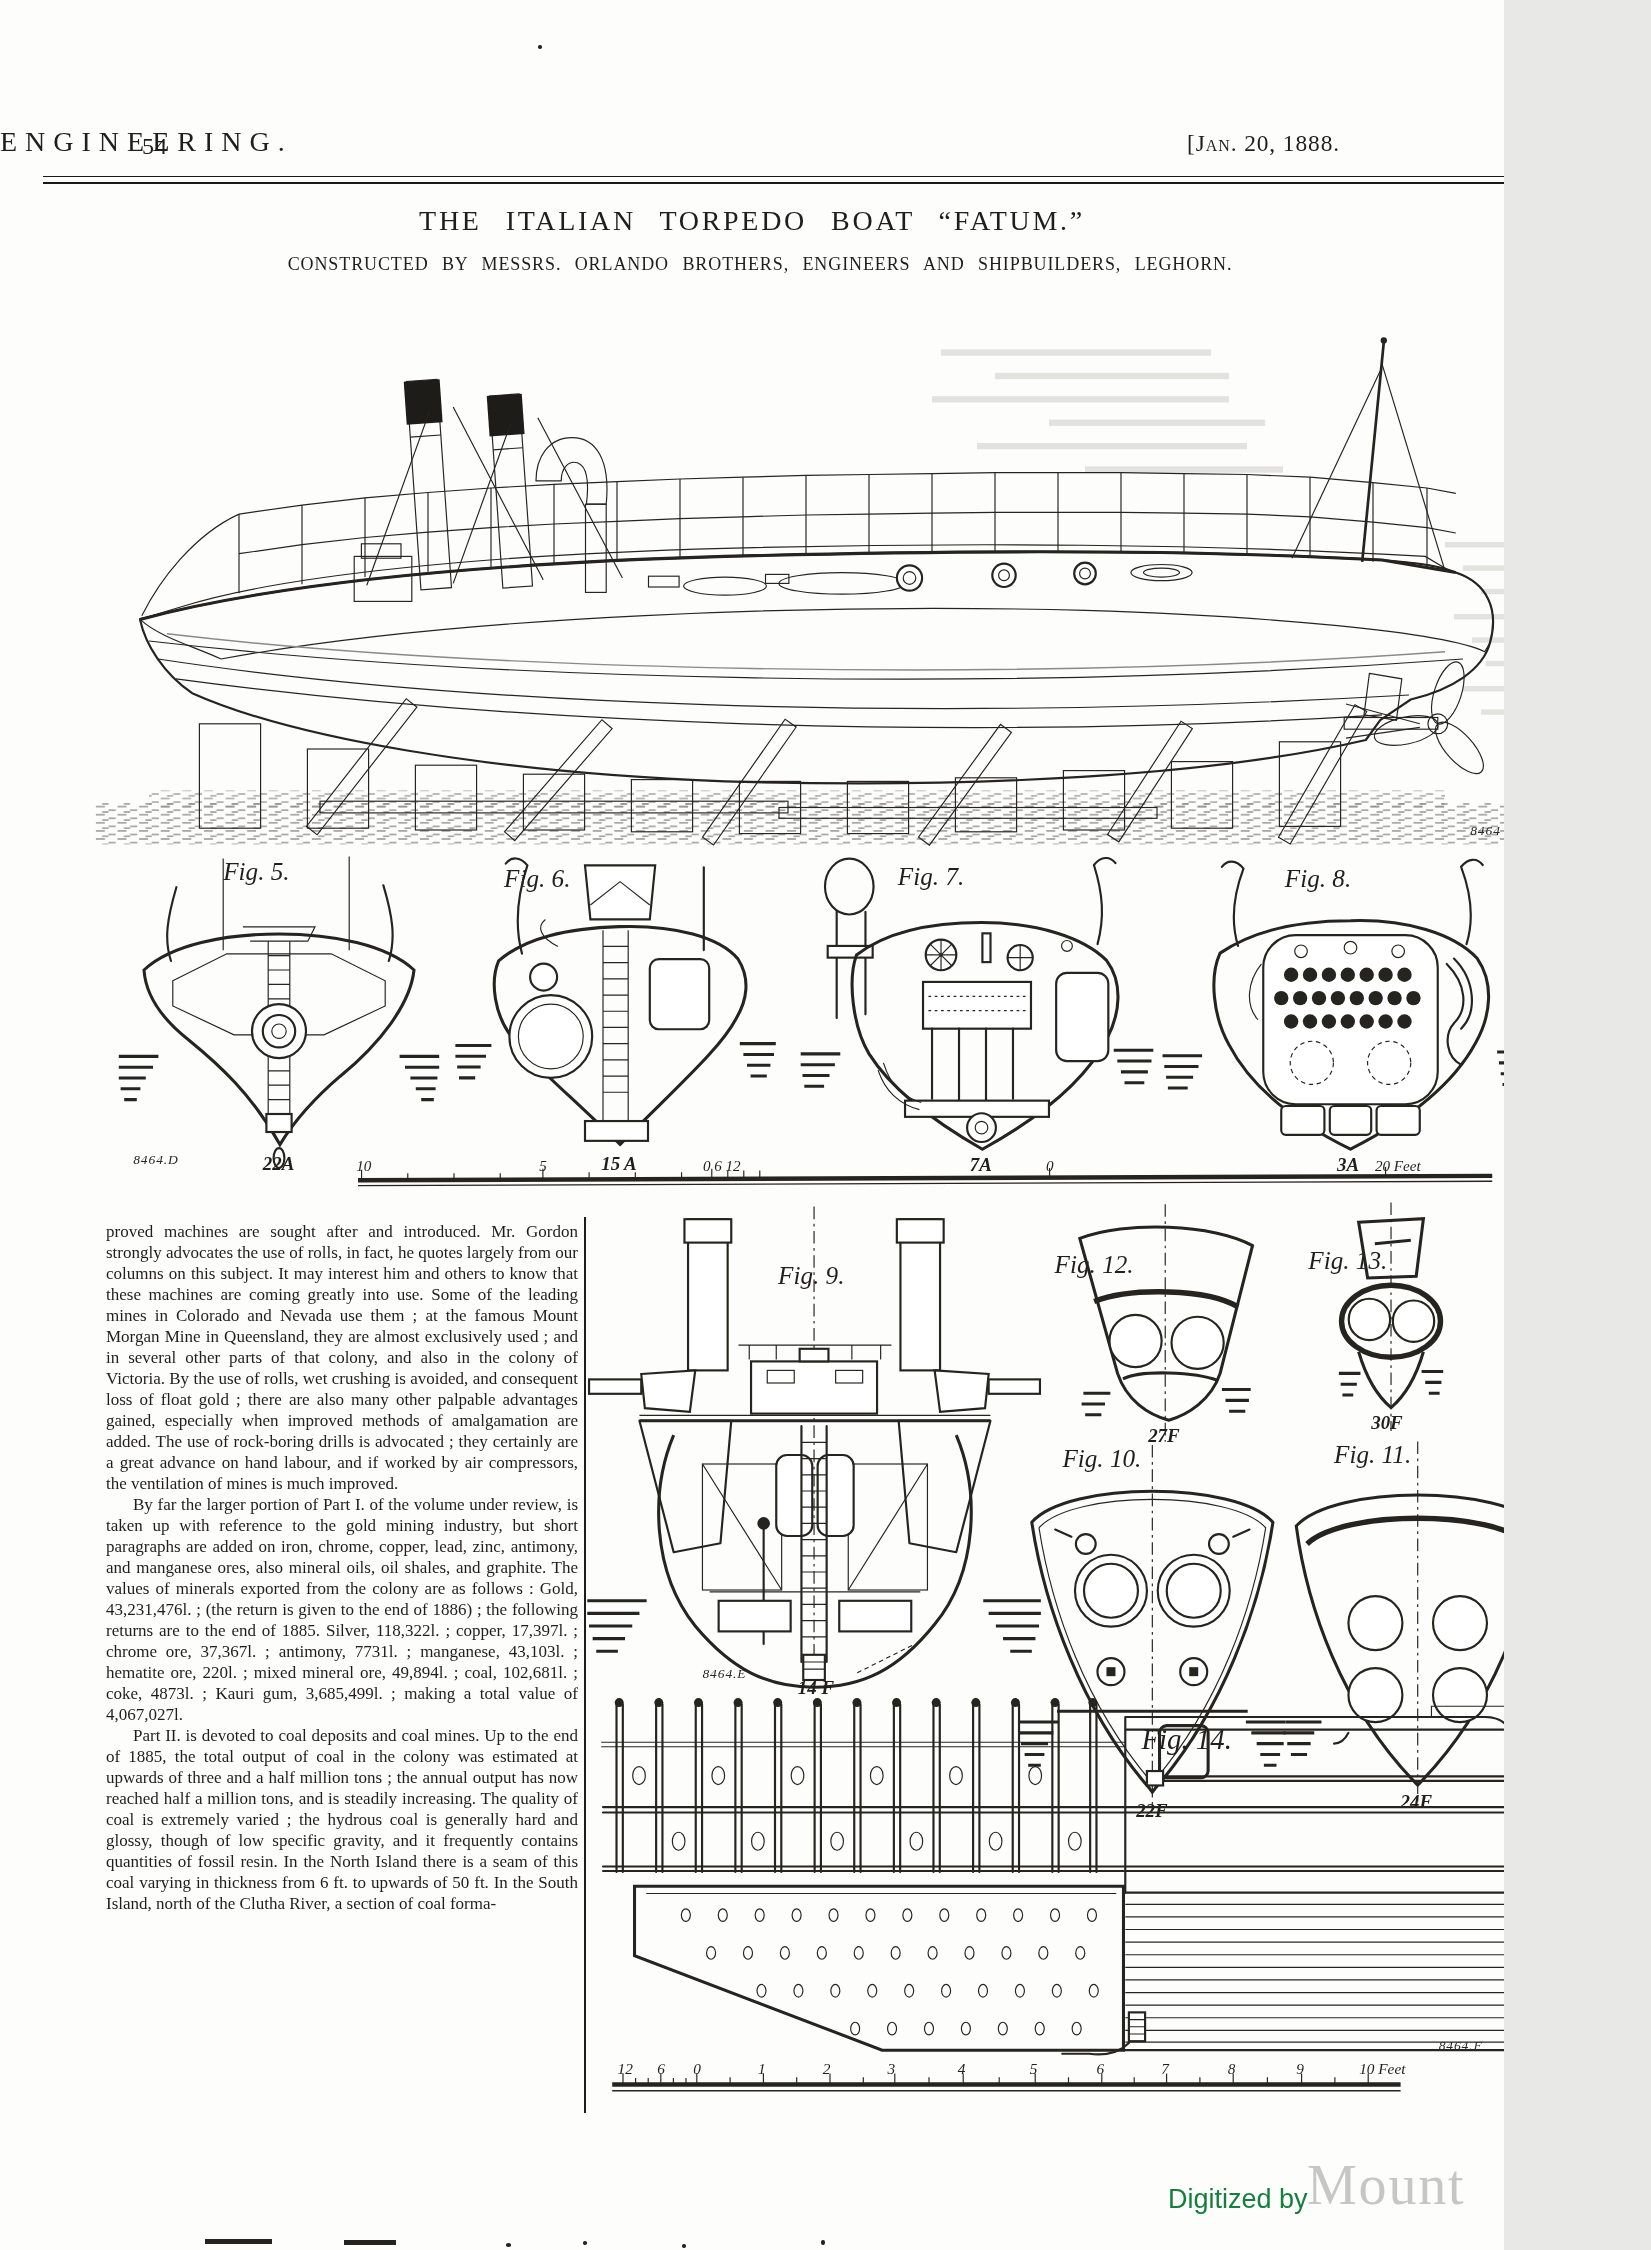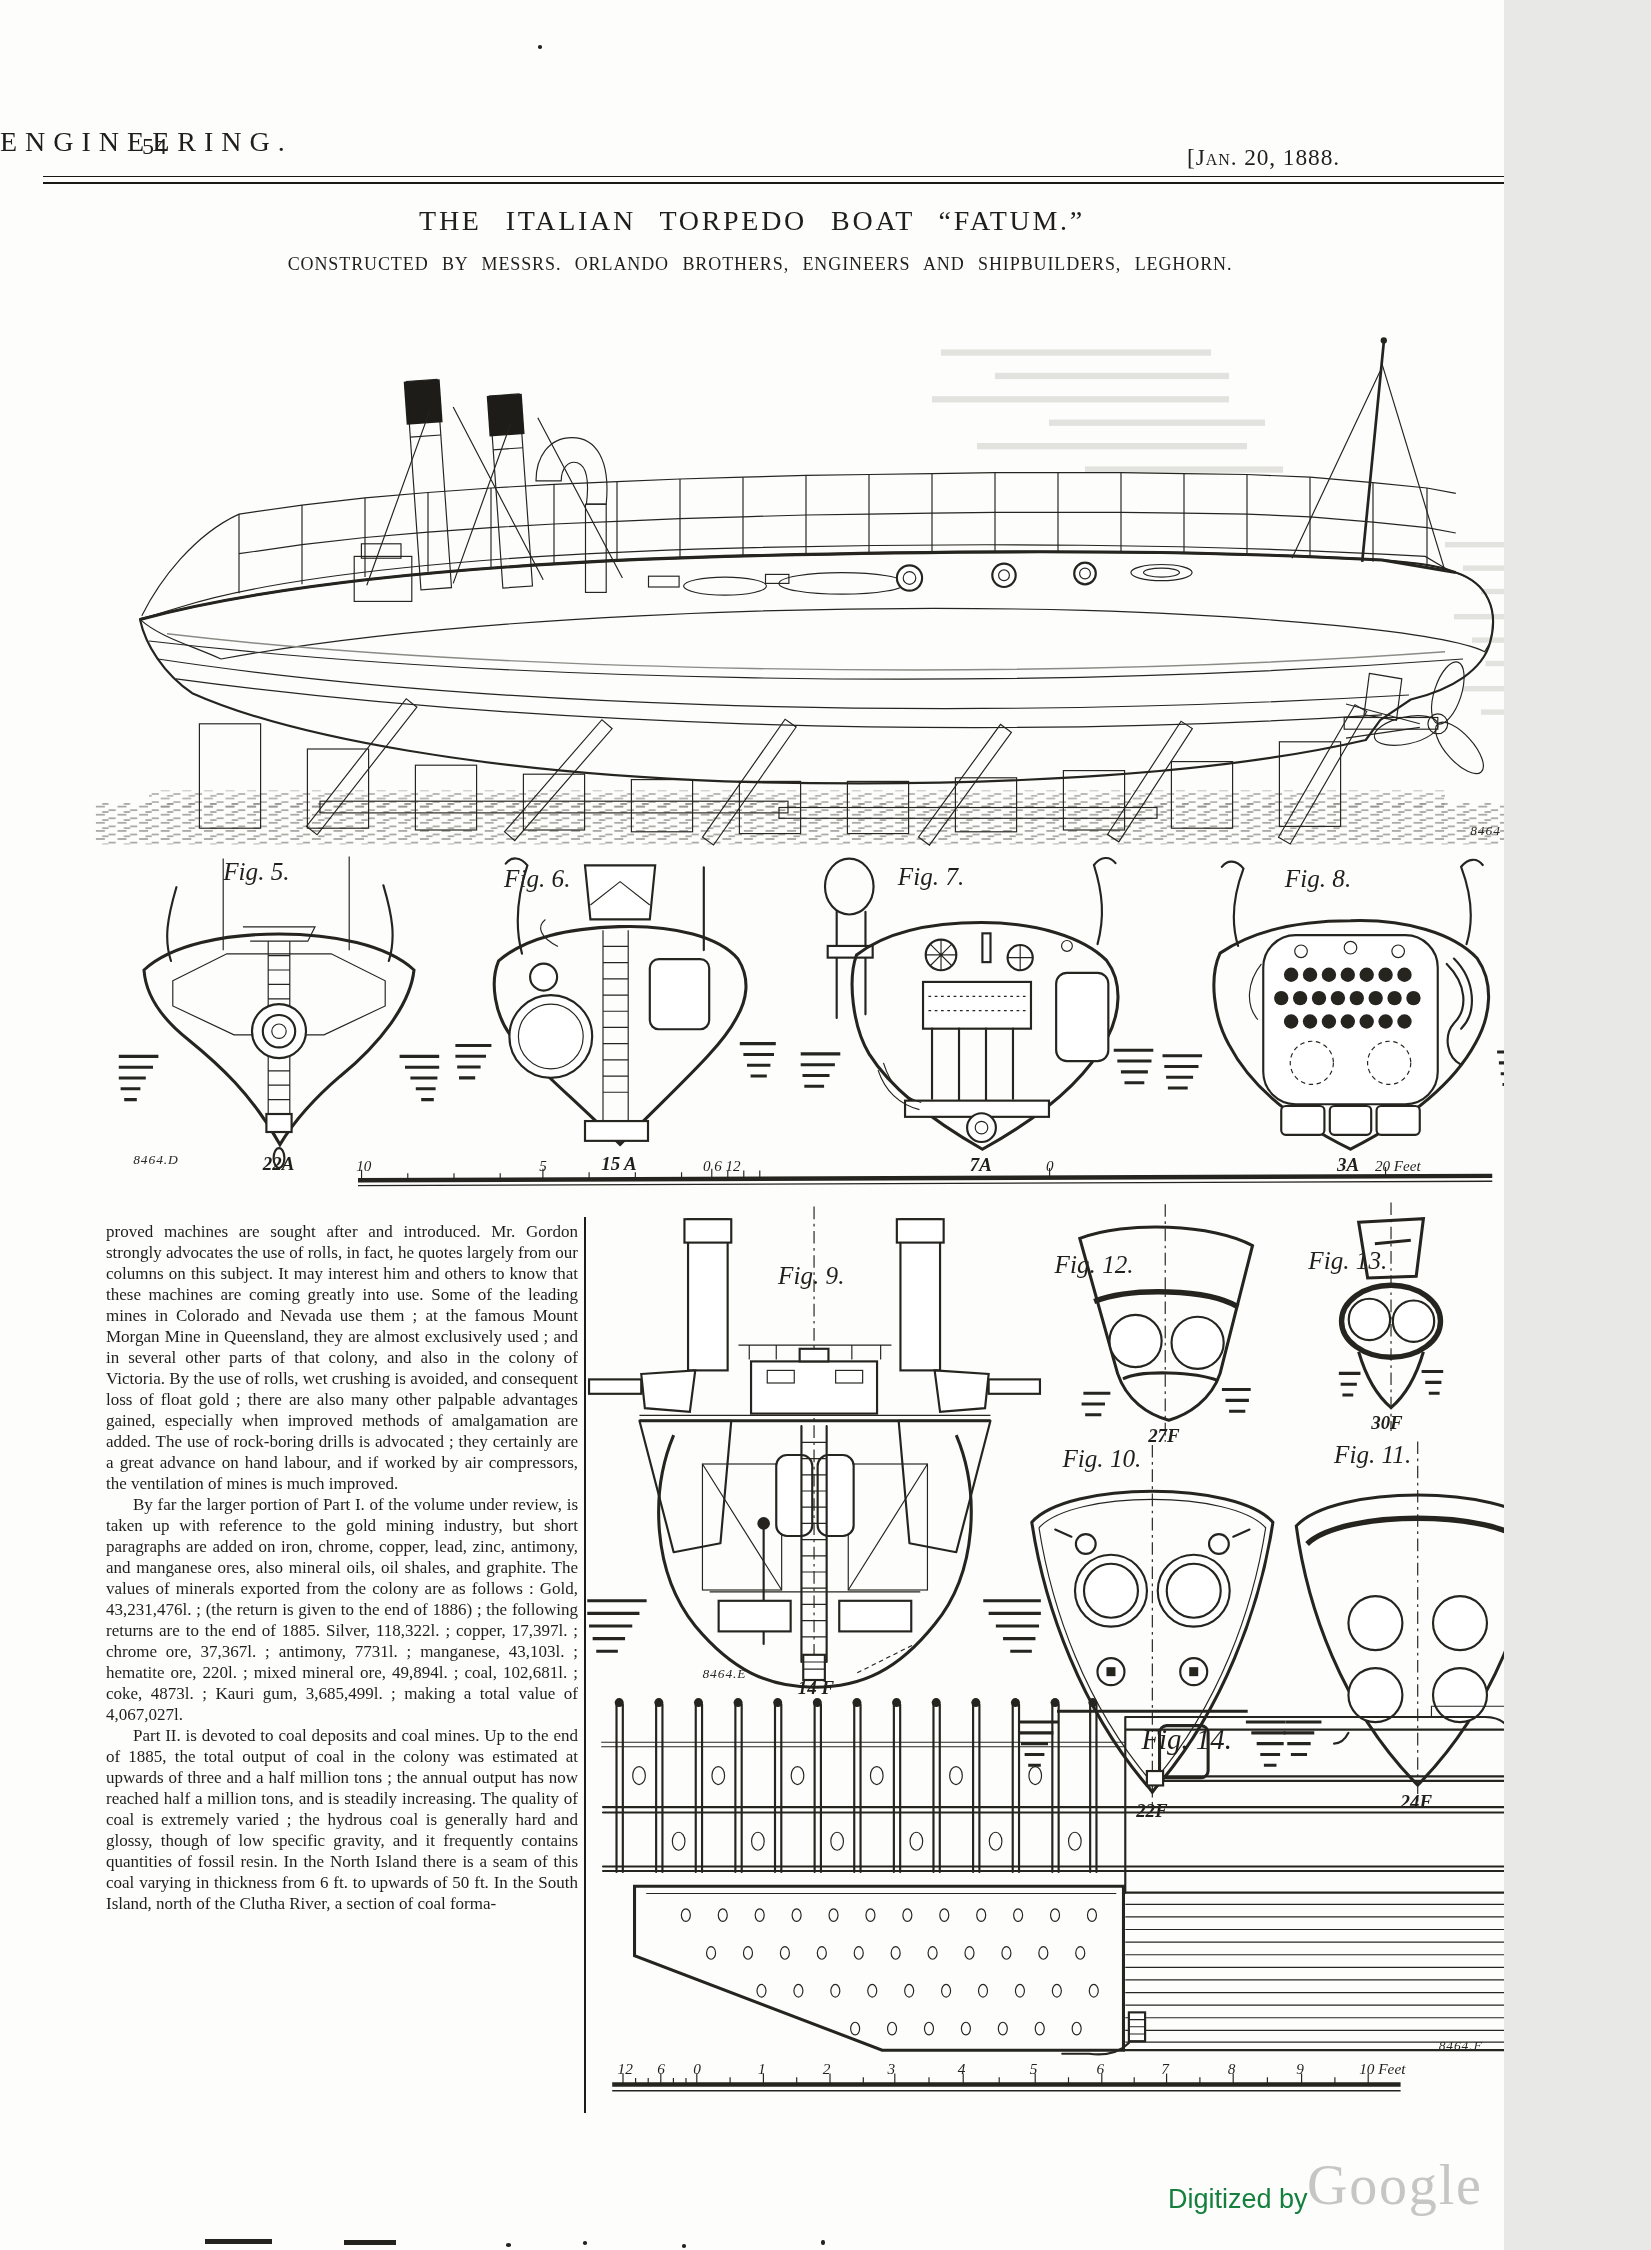--- a/index.html
+++ b/index.html
@@ -38,21 +38,21 @@
   .speck{background:#24231e;border-radius:50%;}
   .mark{background:#24231e;}
 </style>
 </head>
 <body>
 
 <div class="page">
 
   <div class="abs pagenum" style="left:142px;top:133px;">54</div>
   <div class="abs journal" style="left:0;top:126px;">ENGINEERING.</div>
-  <div class="abs issue" style="right:164px;top:144px;margin-left:42px;">[Jan. 20, 1888.</div>
+  <div class="abs issue" style="right:164px;top:130px;margin-left:42px;">[Jan. 20, 1888.</div>
   <div class="abs rule2" style="left:43px;top:176px;width:1581px;"></div>
   <div class="abs speck" style="left:538px;top:45px;width:3.6px;height:3.6px;"></div>
 
   <div class="abs title" style="left:0;top:205px;">THE ITALIAN TORPEDO BOAT “FATUM.”</div>
   <div class="abs subtitle" style="left:8px;top:254px;text-align:center;">CONSTRUCTED BY MESSRS. ORLANDO BROTHERS, ENGINEERS AND SHIPBUILDERS, LEGHORN.</div>
 
   <svg class="abs" style="left:95px;top:317px;" width="1512" height="531" viewBox="0 0 1680 590">
     <defs>
       <pattern id="hullD" width="7" height="5" patternUnits="userSpaceOnUse">
         <rect width="7" height="5" fill="#4d4c48"></rect>
@@ -567,21 +567,21 @@
     <text class="scl" x="618" y="16">7</text>
     <text class="scl" x="692" y="16">8</text>
     <text class="scl" x="768" y="16">9</text>
     <text class="scl" x="838" y="16">10 Feet</text>
     <path d="M8,28 H884" stroke="#25241f" stroke-width="5" fill="none"></path>
     <path d="M8,35 H884" stroke="#25241f" stroke-width="1.5" fill="none"></path>
     <path class="k1" d="M20,28V16 M62,28V16 M102,27V16 M176,27V16 M250,27V16 M322,27V16 M398,27V16 M478,27V16 M552,27V16 M624,27V16 M698,27V16 M774,27V16 M848,27V16 M34,28V21 M48,28V21 M76,28V21 M90,28V21 M139,28V20 M213,28V20 M287,28V20 M360,28V20 M438,28V20 M515,28V20 M588,28V20 M661,28V20 M736,28V20 M811,28V20"></path>
   </svg>
 
   <div class="abs wm-pre" style="left:1168px;top:2184px;">Digitized by</div>
-  <div class="abs wm-logo" style="left:1307px;top:2153px;">Google</div>
+  <div class="abs wm-logo" style="left:1307px;top:2153px;">Mount</div>
 
   <div class="abs mark" style="left:205px;top:2239px;width:67px;height:5.4px;"></div>
   <div class="abs mark" style="left:344px;top:2240px;width:52px;height:4.5px;"></div>
   <div class="abs speck" style="left:506px;top:2243px;width:4.5px;height:3.6px;"></div>
   <div class="abs speck" style="left:583px;top:2241px;width:3.6px;height:3.6px;"></div>
   <div class="abs speck" style="left:682px;top:2244px;width:3.6px;height:3.6px;"></div>
   <div class="abs speck" style="left:821px;top:2240px;width:3.6px;height:4.5px;"></div>
   <div class="abs mark" style="left:1633px;top:1762px;width:2.7px;height:23.4px;"></div>
 
 </div>

